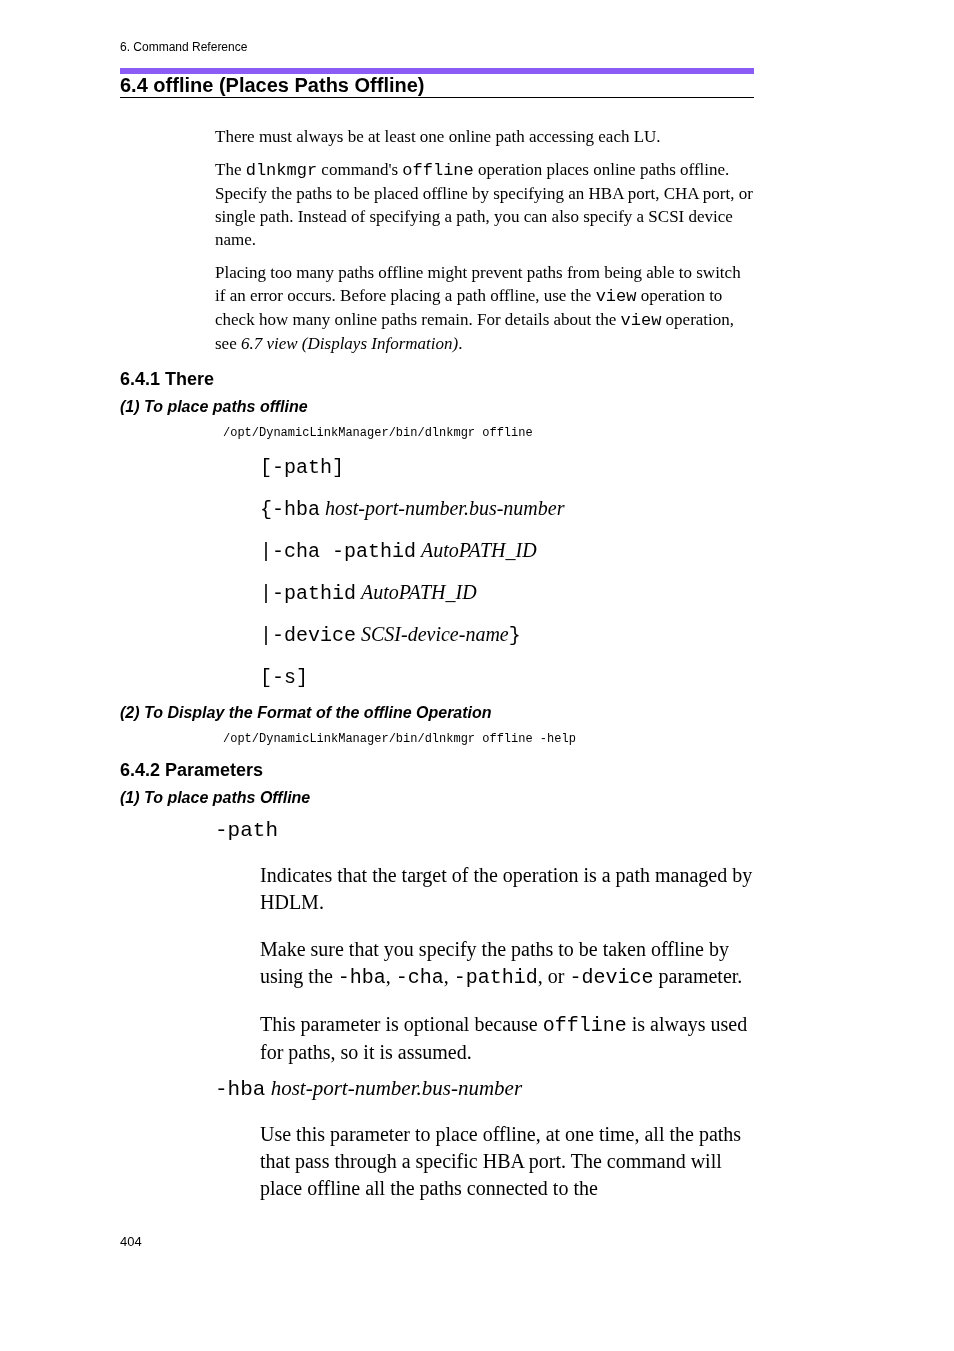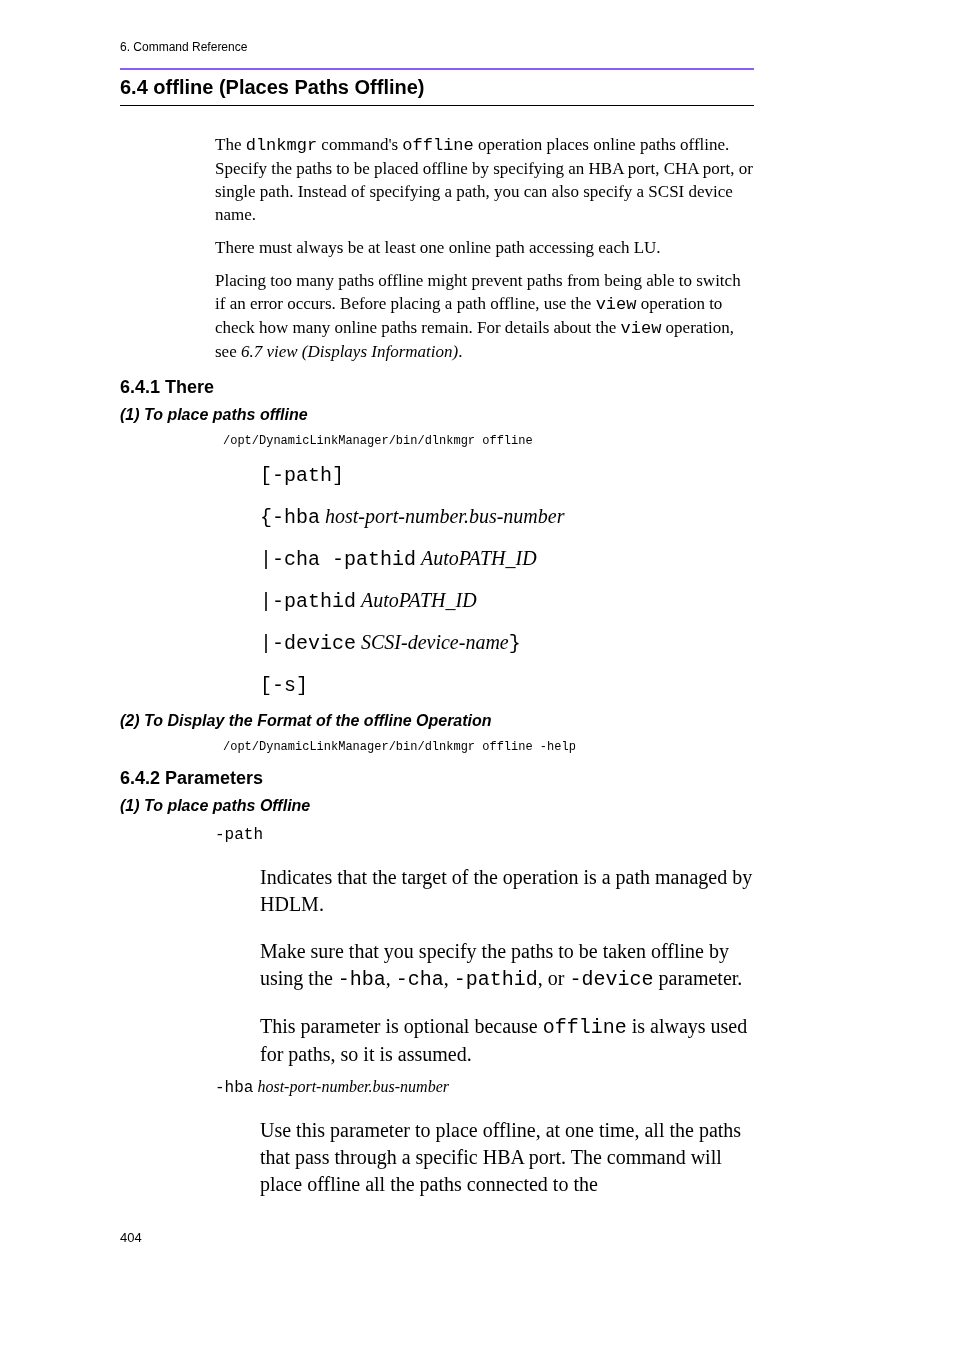--- a/index.html
+++ b/index.html
@@ -17,23 +17,23 @@
     }
     .header-line {
       font-family: Arial, Helvetica, sans-serif;
       font-size: 12px;
       margin-bottom: 14px;
     }
     .h2 {
       font-family: Arial, Helvetica, sans-serif;
       font-size: 20px;
       font-weight: bold;
-      border-top: 2px solid #8b5cf6;
+      border-top: 6px solid #8b5cf6;
       border-bottom: 1px solid #000;
-      padding: 6px 0;
+      padding: 0 0;
       margin: 0 0 28px 0;
     }
     .body-block {
       margin-left: 95px;
     }
     .para {
       font-size: 17px;
       line-height: 1.35;
       margin: 0 0 10px 0;
     }
@@ -62,21 +62,21 @@
       margin-left: 103px;
       margin-bottom: 12px;
     }
     .syntax-line {
       font-size: 20px;
       margin-left: 140px;
       margin-bottom: 12px;
       line-height: 1.4;
     }
     .param-term {
-      font-size: 16px;
+      font-size: 21px;
       margin-left: 95px;
       margin-bottom: 8px;
     }
     .param-desc {
       font-size: 20px;
       line-height: 1.35;
       margin-left: 140px;
       margin-bottom: 10px;
     }
     .page-number {
@@ -88,24 +88,24 @@
 </head>
 <body>
 
 <div class="page">
 
   <div class="header-line">6. Command Reference</div>
 
   <div class="h2">6.4  offline (Places Paths Offline)</div>
 
   <div class="body-block">
+    <p class="para">There must always be at least one online path accessing each LU.</p>
     <p class="para">
       <span>The </span><span class="mono">dlnkmgr</span><span> command's </span><span class="mono">offline</span><span> operation places online paths offline. Specify the paths to be placed offline by specifying an HBA port, CHA port, or single path. Instead of specifying a path, you can also specify a SCSI device name.</span>
     </p>
-    <p class="para">There must always be at least one online path accessing each LU.</p>
     <p class="para">
       <span>Placing too many paths offline might prevent paths from being able to switch if an error occurs. Before placing a path offline, use the </span><span class="mono">view</span><span> operation to check how many online paths remain. For details about the </span><span class="mono">view</span><span> operation, see </span><span class="italic">6.7  view (Displays Information)</span><span>.</span>
     </p>
   </div>
 
   <div class="h3">6.4.1  There</div>
 
   <div class="h4">(1)  To place paths offline</div>
 
   <div class="code-line">/opt/DynamicLinkManager/bin/dlnkmgr offline</div>

